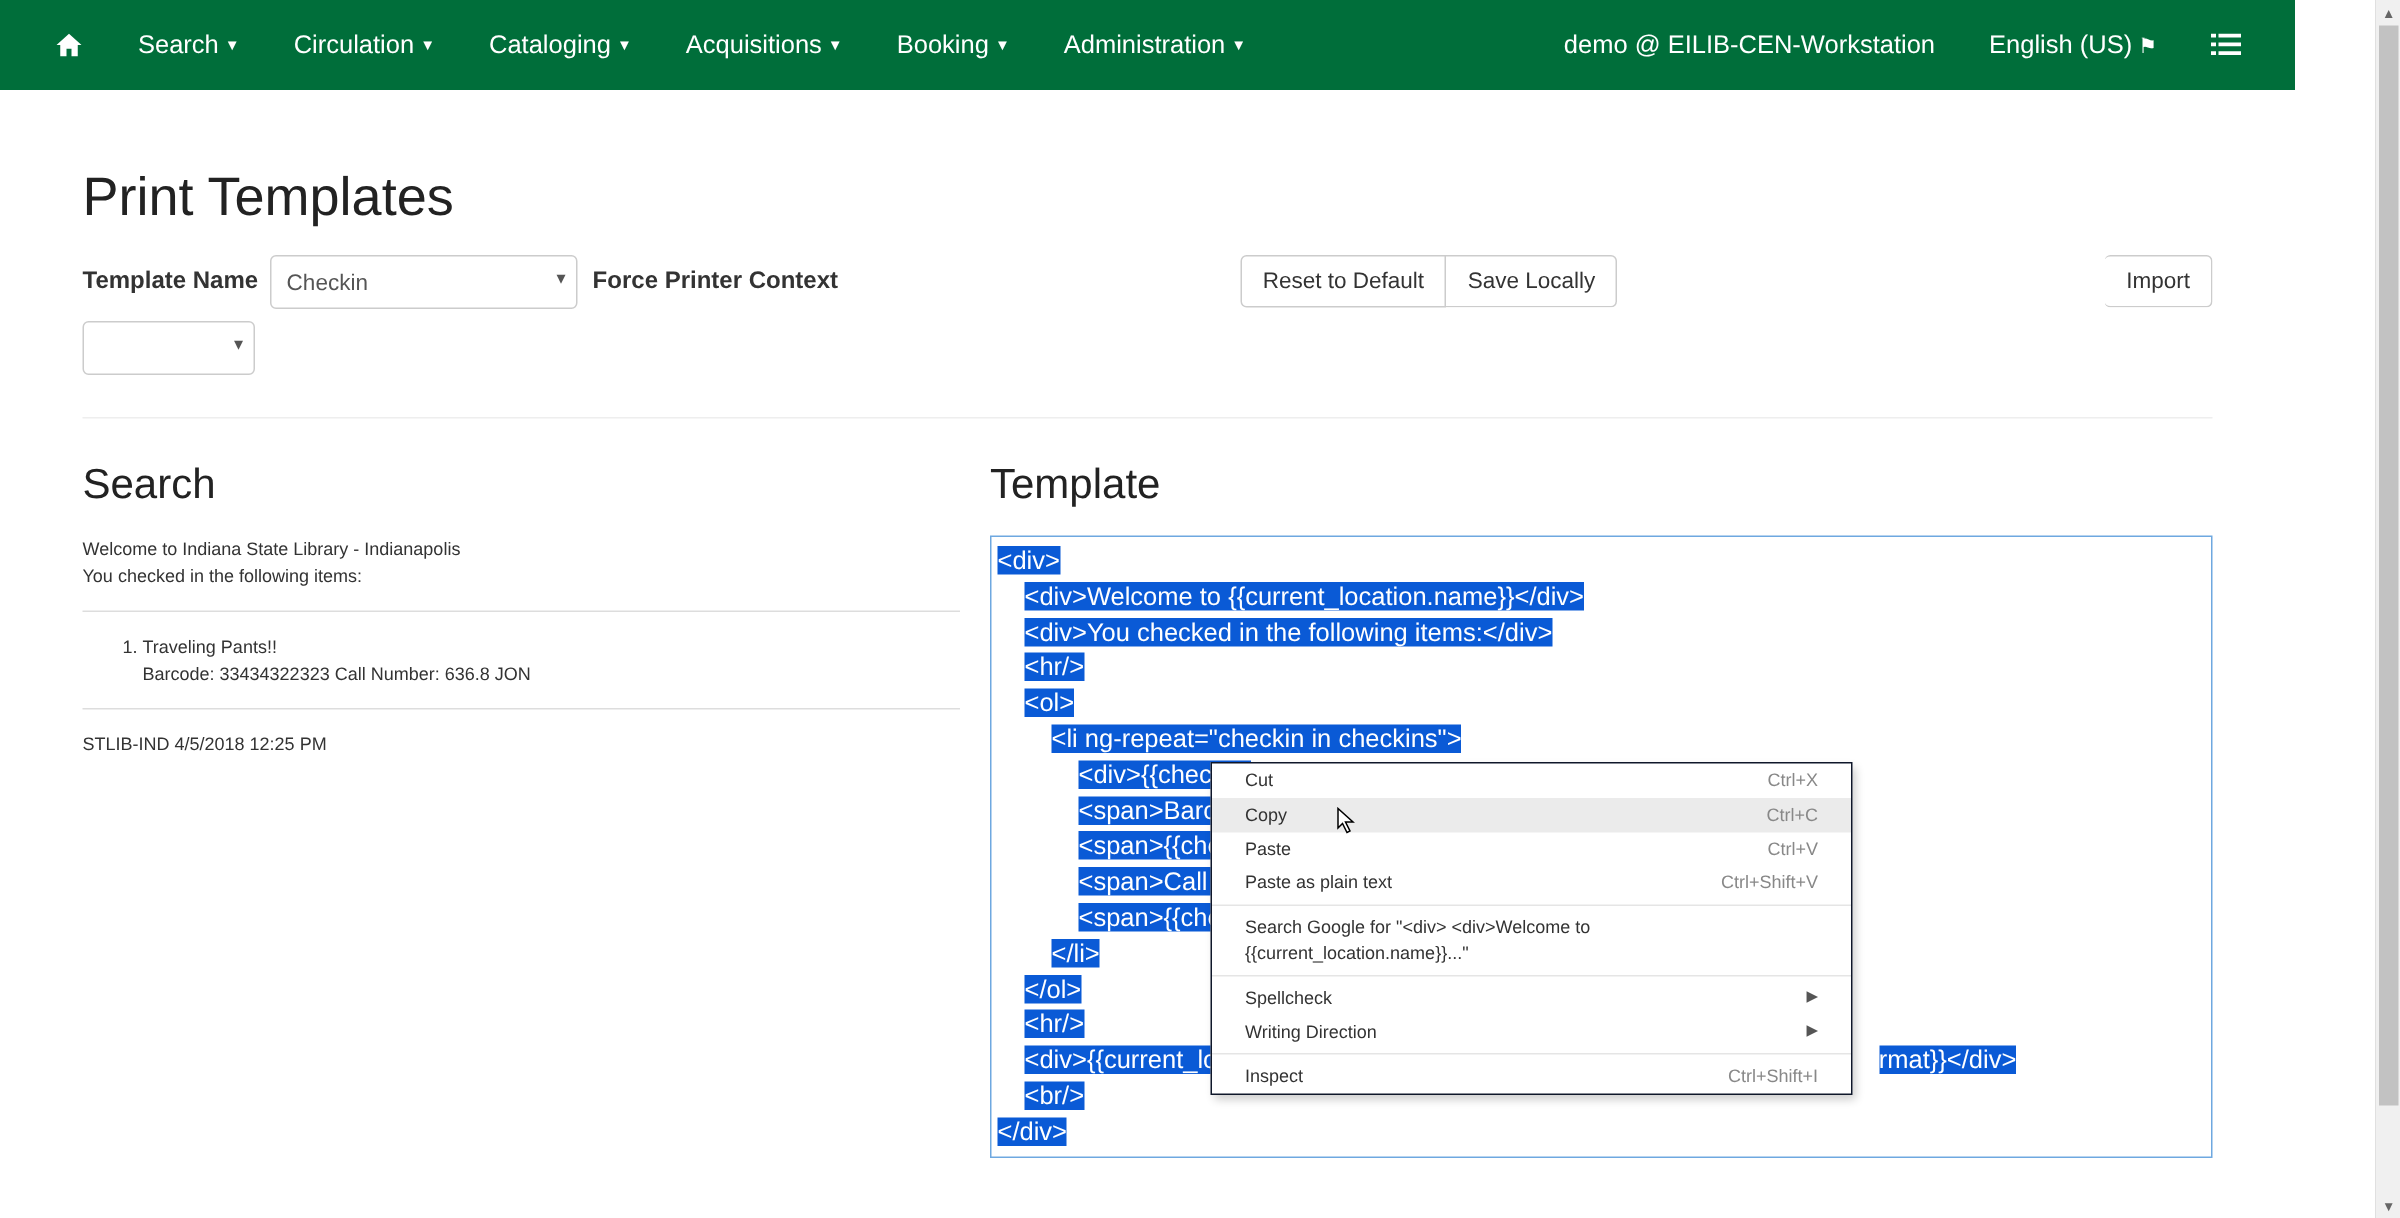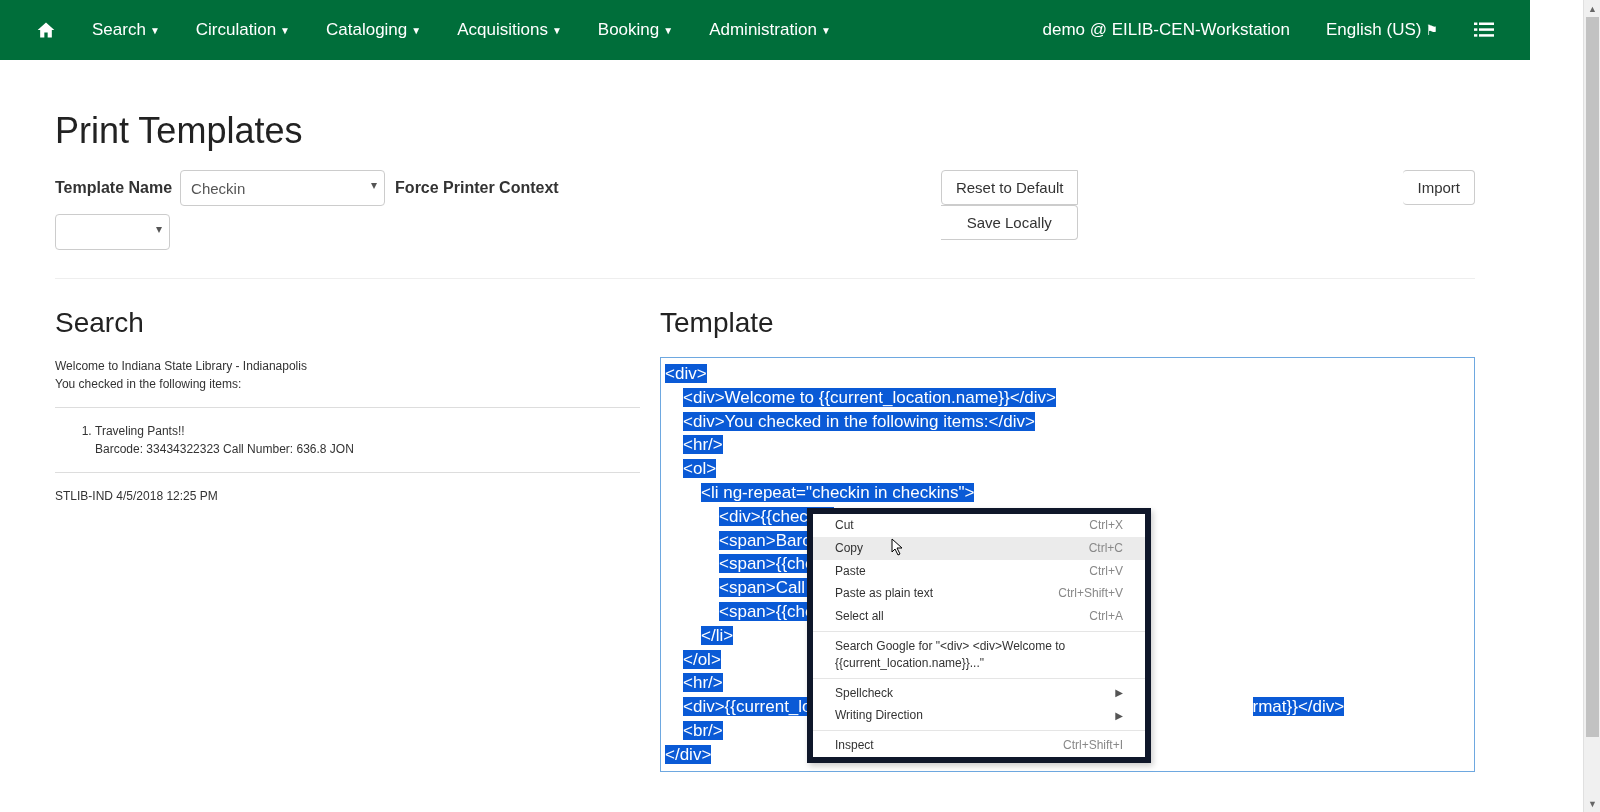--- a/index.html
+++ b/index.html
@@ -98,21 +98,20 @@
   border: 1px solid #ccc;
   background: #fff;
   border-radius: 4px;
   padding: 8px 14px;
   font-size: 15px;
   cursor: pointer;
   color: #333;
 }
 .btn-group {
   display: flex;
-  flex-direction: column;
 }
 .btn-group .btn {
   border-radius: 0;
 }
 .btn-group .btn:first-child { border-top-left-radius: 4px; border-bottom-left-radius: 4px; }
 .btn-group .btn:last-child { border-top-right-radius: 4px; border-bottom-right-radius: 4px; border-left: none; }
 .controls-right {
   display: flex;
   gap: 325px;
 }
@@ -173,23 +172,23 @@
 .editor .l0 { padding-left: 0px; }
 .editor .l1 { padding-left: 18px; }
 .editor .l2 { padding-left: 36px; }
 .editor .l3 { padding-left: 54px; }
 
 
 .ctx-menu {
   position: absolute;
   top: 150px;
   left: 146px;
-  width: 344px;
+  width: 428px;
   background: #fff;
-  border: 6px solid #0f172a;
+  border: 1px solid #0f172a;
   box-shadow: 2px 3px 6px rgba(0,0,0,0.2);
   font-family: "Segoe UI", Tahoma, sans-serif;
   font-size: 12px;
   color: #333;
   z-index: 10;
 }
 .ctx-item {
   display: flex;
   justify-content: space-between;
   align-items: center;
@@ -371,24 +370,20 @@
                 <span class="shortcut">Ctrl+C</span>
               </div>
               <div class="ctx-item">
                 <span>Paste</span>
                 <span class="shortcut">Ctrl+V</span>
               </div>
               <div class="ctx-item">
                 <span>Paste as plain text</span>
                 <span class="shortcut">Ctrl+Shift+V</span>
               </div>
-              <div class="ctx-item">
-                <span>Select all</span>
-                <span class="shortcut">Ctrl+A</span>
-              </div>
               <div class="ctx-sep"></div>
               <div class="ctx-item">
                 <span>Search Google for "&lt;div&gt;    &lt;div&gt;Welcome to {{current_location.name}}..."</span>
               </div>
               <div class="ctx-sep"></div>
               <div class="ctx-item">
                 <span>Spellcheck</span>
                 <span class="sub-arrow">▶</span>
               </div>
               <div class="ctx-item">

